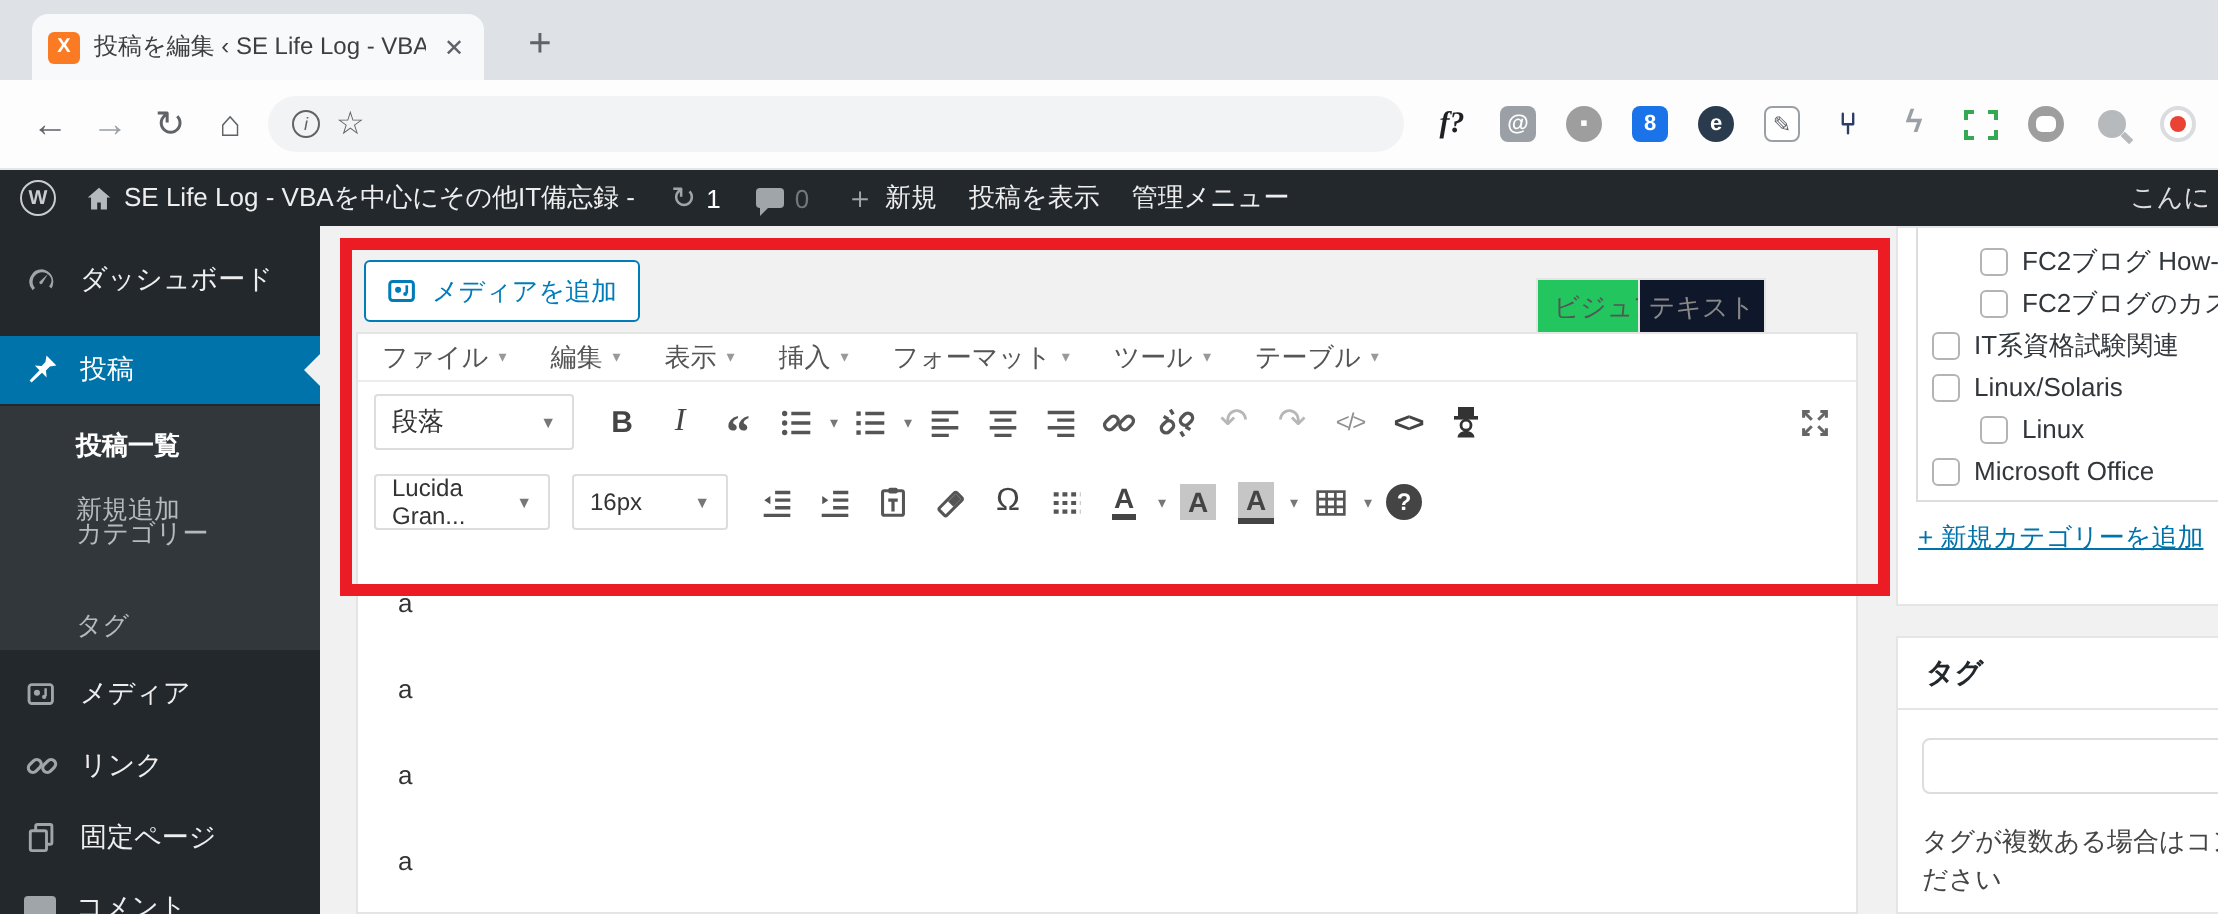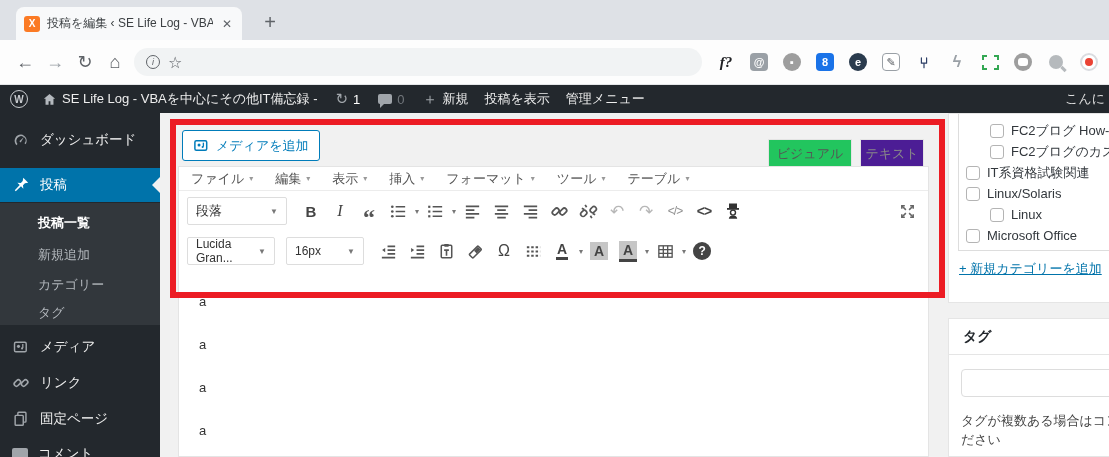--- a/index.html
+++ b/index.html
@@ -101,21 +101,21 @@
 
   
   .addmedia { left:182px; top:130px; height:31px; background:#fff;
               border:1px solid #007cba; border-radius:3px; display:flex;
               align-items:center; gap:6px; padding:0 10px; color:#007cba;
               font-size:13px; }
   .edtab { position:absolute; top:139px; height:28px; display:flex; align-items:center;
            justify-content:center; font-size:13px; }
   .edtab-visual { left:768px; width:84px; background:#22c55e;
                   border:1px solid #e4e4e4; border-bottom:none; color:#555; }
-  .edtab-text { left:860px; width:64px; background:#4c1d95;
+  .edtab-text { left:819px; width:64px; background:#0f172a;
                 border:1px solid #e4e4e4; border-bottom:none; color:#888; }
   .editorbox { left:178px; top:166px; width:751px; height:291px; background:#fff;
                border:1px solid #e4e4e4; }
   .menubar { height:24px; border-bottom:1px solid #ececec; display:flex;
              align-items:center; padding-left:12px; gap:22px; }
   .menu-item { display:flex; align-items:center; gap:5px; font-size:13px; color:#555; }
   .caret { font-size:8px; color:#999; }
   .tbrow { height:40px; display:flex; align-items:center; padding:0 8px; gap:3px; }
   .selbox { height:28px; border:1px solid #ddd; border-radius:2px; background:#fff;
             display:flex; align-items:center; justify-content:space-between;
@@ -282,21 +282,21 @@
   <div class="sb-item sb-active" style="top:55px;">
     <svg width="18" height="18" viewBox="0 0 20 20">
       <path d="M12.5 2l5.5 5.5-3.6.6-2.2 2.2.4 3.8-2.6-2.6L4.2 17l-1.1-1.1 5.5-5.8L6 7.5l3.8.3 2.1-2.2z" fill="#fff"></path>
     </svg>
     <span>投稿</span>
     <span class="sb-arrow"></span>
   </div>
   <div class="submenu">
     <div class="sm-item sm-current" style="top:5px;">投稿一覧</div>
     <div class="sm-item" style="top:37px;">新規追加</div>
-    <div class="sm-item" style="top:67px;">カテゴリー</div>
+    <div class="sm-item" style="top:49px;">カテゴリー</div>
     <div class="sm-item" style="top:95px;">タグ</div>
   </div>
   <div class="sb-item" style="top:253px;">
     <svg width="18" height="18" viewBox="0 0 20 20">
       <g fill="none" stroke="#a0a5aa" stroke-width="1.8">
         <rect x="2" y="7.5" width="8" height="5" rx="2.5" transform="rotate(-45 6 10)"></rect>
         <rect x="10" y="7.5" width="8" height="5" rx="2.5" transform="rotate(-45 14 10)"></rect>
       </g>
     </svg>
     <span>リンク</span>

